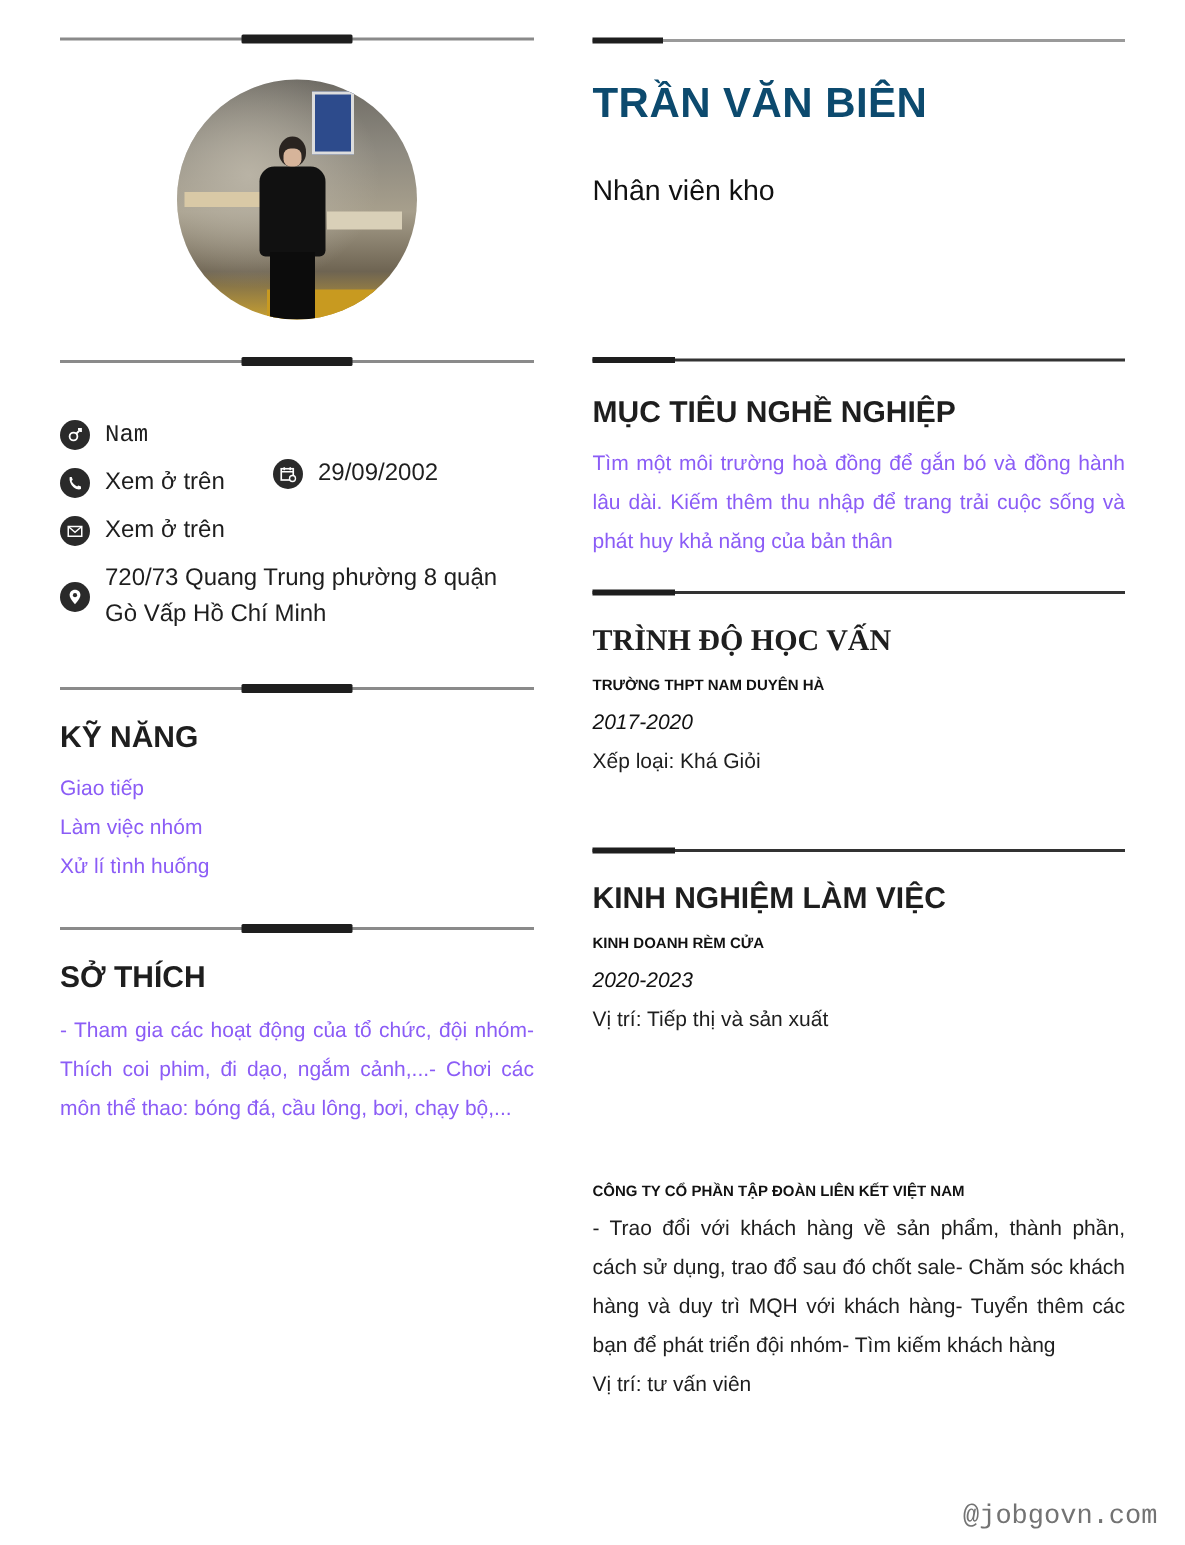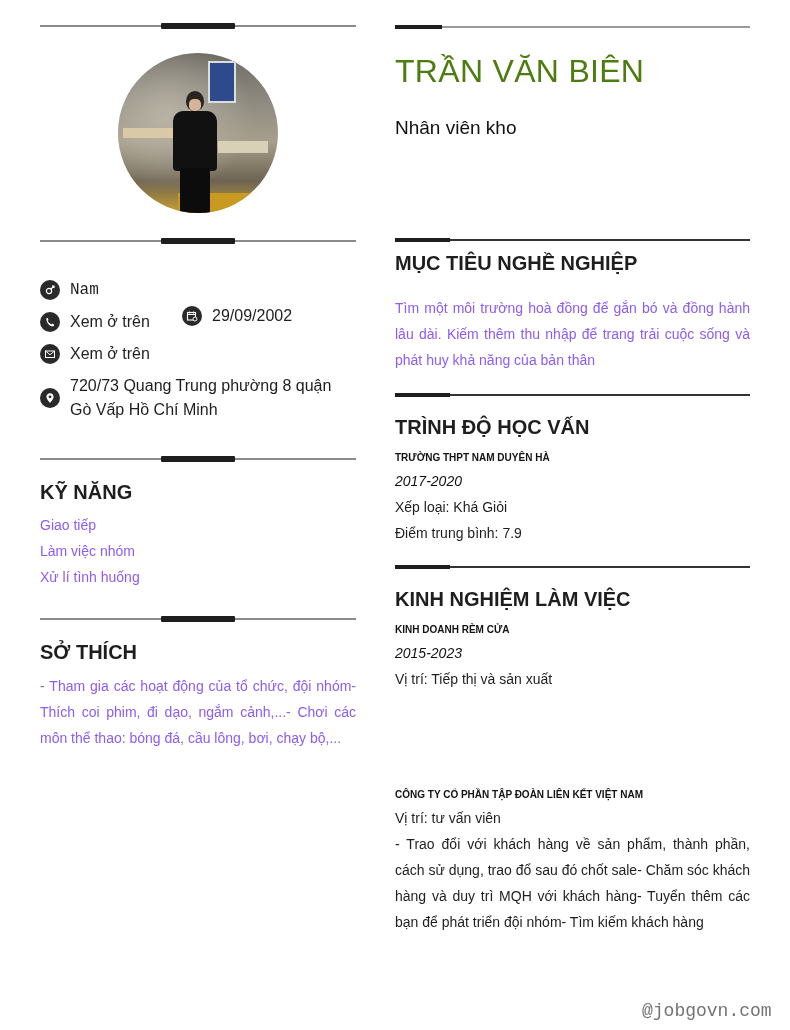--- a/index.html
+++ b/index.html
@@ -27,21 +27,21 @@
       background: radial-gradient(ellipse at 30% 40%, #b9b3a5 0%, rgba(0,0,0,0) 55%); }
     .avatar .map { position: absolute; left: 90px; top: 8px; width: 28px; height: 42px; background: #2d4b8c; border: 2px solid #ddd; }
     .avatar .shelf1 { position: absolute; left: 5px; top: 75px; width: 60px; height: 10px; background: #d9c9a6; }
     .avatar .shelf2 { position: absolute; left: 100px; top: 88px; width: 50px; height: 12px; background: #d9d0b8; }
     .avatar .floor { position: absolute; left: 60px; top: 140px; width: 100px; height: 20px; background: #c89a20; }
     .avatar .head { position: absolute; left: 68px; top: 38px; width: 18px; height: 20px; background: #2a2420; border-radius: 50% 50% 45% 45%; }
     .avatar .face { position: absolute; left: 71px; top: 46px; width: 12px; height: 12px; background: #d6b49a; border-radius: 40%; }
     .avatar .body { position: absolute; left: 55px; top: 58px; width: 44px; height: 60px; background: #111; border-radius: 10px 10px 4px 4px; }
     .avatar .legs { position: absolute; left: 62px; top: 115px; width: 30px; height: 45px; background: #0c0c0c; }
 
-    .title-name { position: absolute; left: 0; top: 53px; font-size: 32px; font-weight: 400; color: #4d7c0f; letter-spacing: 0.3px; white-space: nowrap; }
+    .title-name { position: absolute; left: 0; top: 53px; font-size: 28px; font-weight: 700; color: #0c4a6e; letter-spacing: 0.3px; white-space: nowrap; }
     .title-role { position: absolute; left: 0; top: 117px; font-size: 19px; color: #111; }
 
     .info-row { position: absolute; left: 0; display: flex; align-items: flex-start; font-size: 16px; color: #1e1e1e; line-height: 24px; }
     .icon { width: 20px; height: 20px; border-radius: 50%; background: #2a2a2a; color: #fff; display: inline-flex; align-items: center; justify-content: center; flex: 0 0 20px; margin-top: 2px; margin-right: 10px; font-size: 11px; line-height: 1; }
     .icon svg { width: 12px; height: 12px; }
 
     .sec-title { position: absolute; left: 0; font-size: 20px; font-weight: 700; color: #1e1e1e; white-space: nowrap; }
     .small { font-size: 14px; line-height: 26px; color: #8b5cf6; }
     .just { text-align: justify; text-align-last: left; }
 
@@ -149,47 +149,46 @@
       <div class="line"></div>
       <div class="bar"></div>
     </div>
   <div class="title-name">TRẦN VĂN BIÊN</div>
   <div class="title-role">Nhân viên kho</div>
 
   <div class="rdiv" style="top:238px;">
       <div class="line"></div>
       <div class="bar"></div>
     </div>
-  <div class="sec-title" style="top:252px;">MỤC TIÊU NGHỀ NGHIỆP</div>
+  <div class="sec-title" style="top:264px;">MỤC TIÊU NGHỀ NGHIỆP</div>
   <div style="position:absolute; left:0; top:295px; width:355px;" class="small just">Tìm một môi trường hoà đồng để gắn bó và đồng hành lâu dài. Kiếm thêm thu nhập để trang trải cuộc sống và phát huy khả năng của bản thân</div>
 
   <div class="rdiv" style="top:393px;">
       <div class="line"></div>
       <div class="bar"></div>
     </div>
-  <div class="sec-title" style="top:416px;">TRÌNH ĐỘ HỌC VẤN</div>
+  <div class="sec-title" style="top:416px;font-family:Liberation Serif, serif;">TRÌNH ĐỘ HỌC VẤN</div>
   <div style="position:absolute; left:0; top:448px; width:355px;">
     <div class="org">TRƯỜNG THPT NAM DUYÊN HÀ</div>
     <div class="period">2017-2020</div>
     <div class="lines">Xếp loại: Khá Giỏi</div>
-    <div class="lines">Điểm trung bình: 7.9</div>
   </div>
 
   <div class="rdiv" style="top:565px;">
       <div class="line"></div>
       <div class="bar"></div>
     </div>
   <div class="sec-title" style="top:588px;">KINH NGHIỆM LÀM VIỆC</div>
 
   <div style="position:absolute; left:0; top:620px; width:355px;">
     <div class="org">KINH DOANH RÈM CỬA</div>
-    <div class="period">2015-2023</div>
+    <div class="period">2020-2023</div>
     <div class="lines">Vị trí: Tiếp thị và sản xuất</div>
   </div>
 
   <div style="position:absolute; left:0; top:785px; width:355px;">
     <div class="org">CÔNG TY CỔ PHẦN TẬP ĐOÀN LIÊN KẾT VIỆT NAM</div>
+    <div class="lines just">- Trao đổi với khách hàng về sản phẩm, thành phần, cách sử dụng, trao đổ sau đó chốt sale- Chăm sóc khách hàng và duy trì MQH với khách hàng- Tuyển thêm các bạn để phát triển đội nhóm- Tìm kiếm khách hàng</div>
     <div class="lines">Vị trí: tư vấn viên</div>
-    <div class="lines just">- Trao đổi với khách hàng về sản phẩm, thành phần, cách sử dụng, trao đổ sau đó chốt sale- Chăm sóc khách hàng và duy trì MQH với khách hàng- Tuyển thêm các bạn để phát triển đội nhóm- Tìm kiếm khách hàng</div>
   </div>
 </div>
 
 <div class="footer">@jobgovn.com</div>
 
 </body></html>

